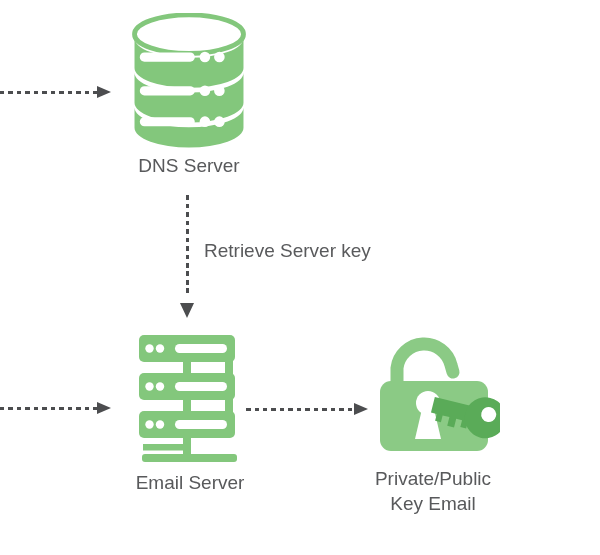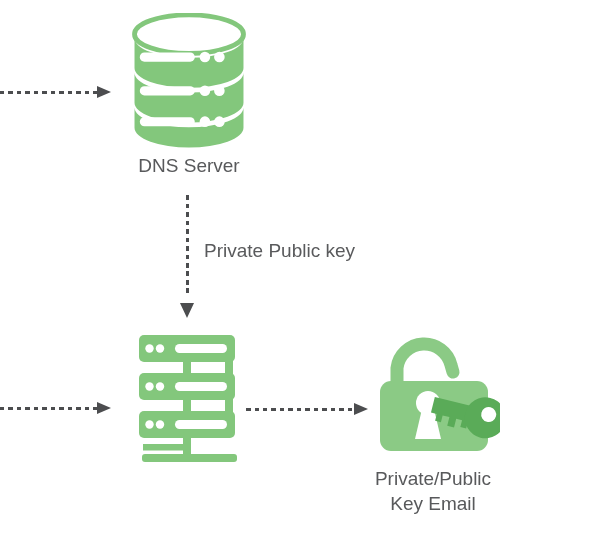--- a/index.html
+++ b/index.html
@@ -58,21 +58,21 @@
     <circle cx="92.5" cy="112.7" r="5.5" fill="#ffffff"></circle>
   </svg>
 
   <div class="node-label" style="left:89px;top:153px;width:200px;">DNS Server</div>
 
   <div>
     <div class="dashed-v" style="left:186px;top:195px;height:100px;"></div>
     <div class="head-down" style="left:180px;top:303px;"></div>
   </div>
 
-  <div class="edge-label" style="left:204px;top:240px;">Private Public key</div>
+  <div class="edge-label" style="left:204px;top:240px;">Retrieve Server key</div>
 
   <div>
     <div class="dashed-h" style="left:0px;top:407px;width:98px;"></div>
     <div class="head-right" style="left:97px;top:402px;"></div>
   </div>
 
   <svg class="icon-abs" style="left:139px;top:333px;" width="100" height="130" viewBox="0 0 100 130">
     <rect x="44" y="10" width="8" height="113" fill="#83c77c"></rect>
     <rect x="86" y="10" width="8" height="85" fill="#83c77c"></rect>
     <rect x="4" y="111" width="44" height="6.5" fill="#83c77c"></rect>
@@ -84,20 +84,21 @@
     <circle cx="21" cy="15.5" r="4.2" fill="#ffffff"></circle>
     <rect x="36" y="11" width="52" height="9" rx="4.5" fill="#ffffff"></rect>
     <circle cx="10.5" cy="53.5" r="4.2" fill="#ffffff"></circle>
     <circle cx="21" cy="53.5" r="4.2" fill="#ffffff"></circle>
     <rect x="36" y="49" width="52" height="9" rx="4.5" fill="#ffffff"></rect>
     <circle cx="10.5" cy="91.5" r="4.2" fill="#ffffff"></circle>
     <circle cx="21" cy="91.5" r="4.2" fill="#ffffff"></circle>
     <rect x="36" y="87" width="52" height="9" rx="4.5" fill="#ffffff"></rect>
   </svg>
 
+  <div class="node-label" style="left:90px;top:470px;width:200px;">Email Server</div>
 
   <div>
     <div class="dashed-h" style="left:246px;top:408px;width:106px;"></div>
     <div class="head-right" style="left:354px;top:403px;"></div>
   </div>
 
   <svg class="icon-abs" style="left:370px;top:332px;" width="138" height="124" viewBox="0 0 138 124">
     <path d="M 27,54 V 36 A 27.5,27.5 0 0 1 81,33 L 83,40" fill="none" stroke="#8bca85" stroke-width="13" stroke-linecap="round"></path>
     <rect x="10" y="49" width="108" height="70" rx="11" fill="#8bca85"></rect>
     <circle cx="58" cy="71" r="12" fill="#ffffff"></circle>

